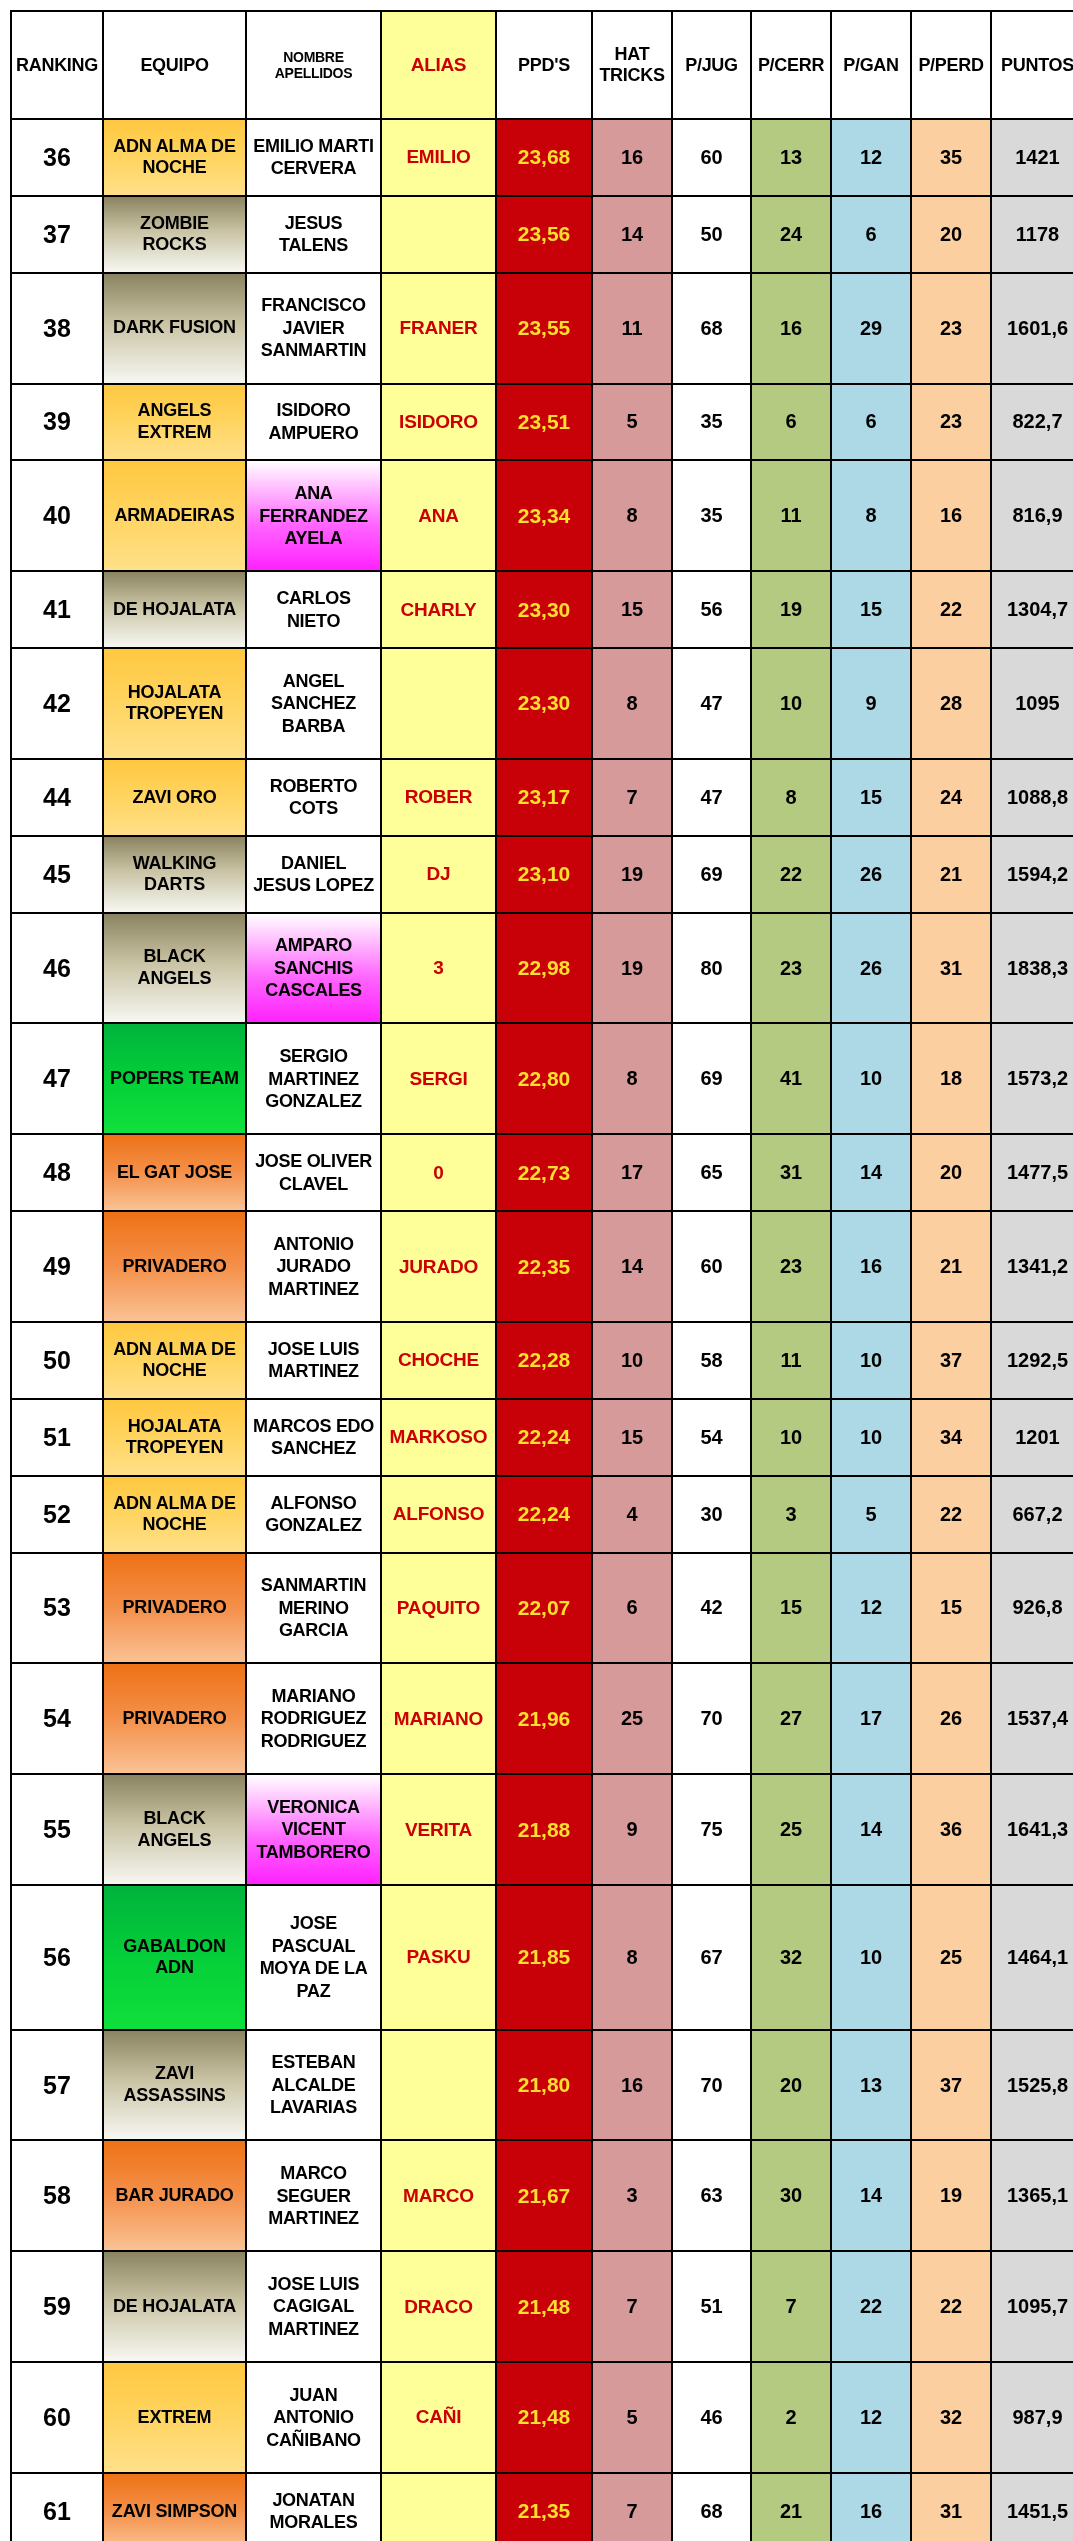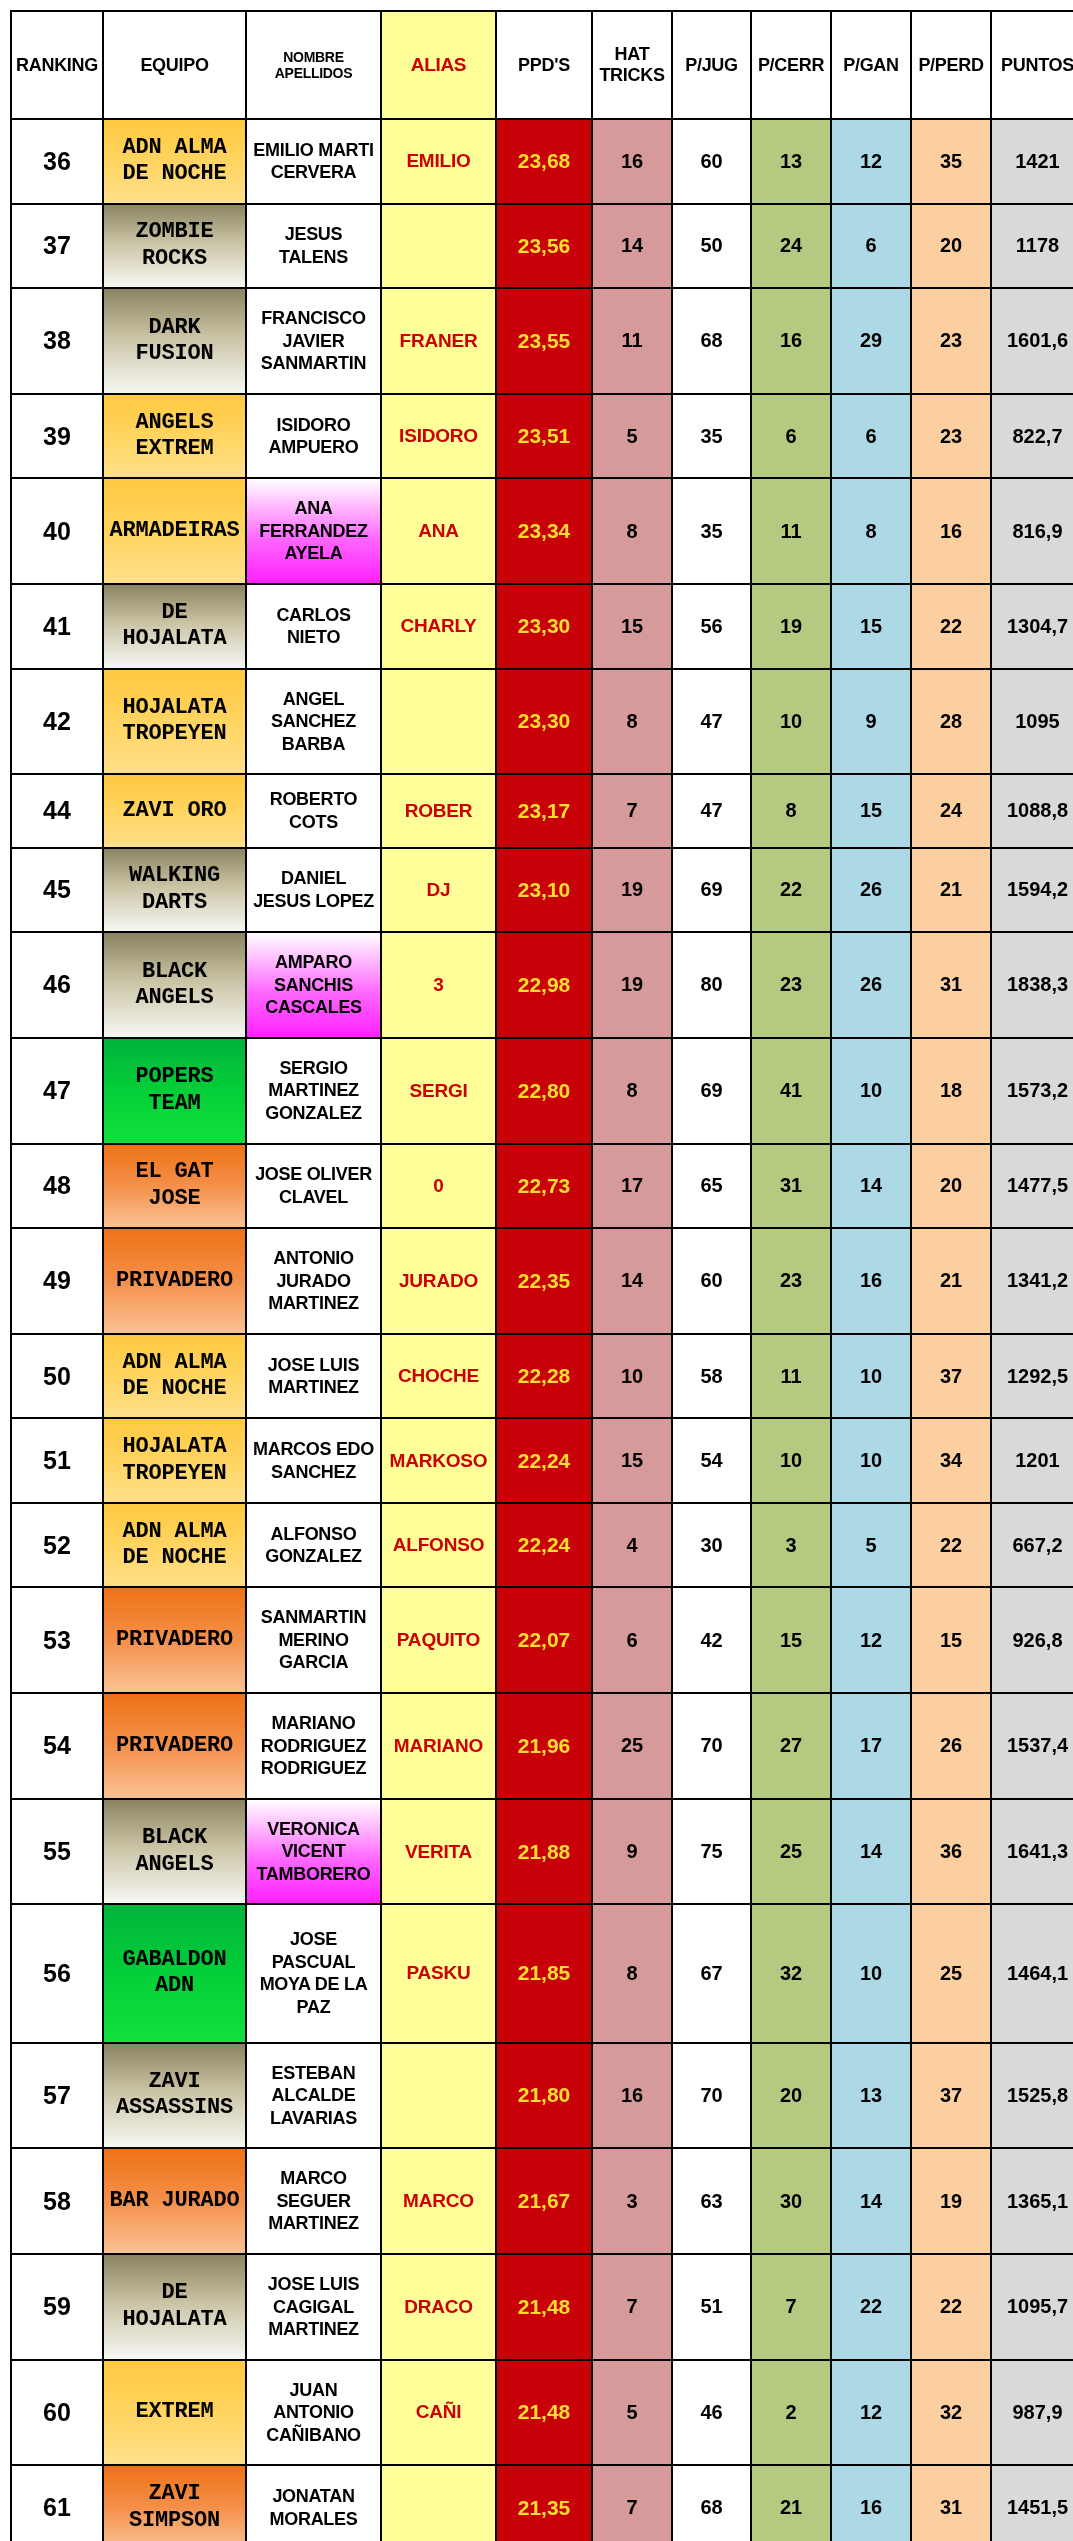--- a/index.html
+++ b/index.html
@@ -36,21 +36,21 @@
     line-height:1.15;
     height:108px;
   }
   thead th.alias-h{background:#ffff99;color:#cc0000;font-size:19px;}
   thead th.hat-h{font-size:18px;}
   thead th.small-h{font-size:14px;line-height:1.15;}
 
   tbody tr{height:initial;}
   tbody td{font-size:21px;}
   td.rankcell{background:#ffffff;color:#000;font-size:25px;font-weight:bold;}
-  td.teamcell{font-size:22px;line-height:1.2;letter-spacing:-0.2px;color:#000;font-family:Liberation Mono, monospace;}
+  td.teamcell{font-size:18px;line-height:1.2;letter-spacing:-0.2px;color:#000;}
   td.namecell{background:#ffffff;color:#000;font-size:18px;line-height:1.25;letter-spacing:-0.3px;}
   td.namecell.magenta{background:linear-gradient(180deg,#ffffff 0%,#ff66ff 58%,#ff22ff 100%);}
   td.aliascell{background:#ffff99;color:#cc0000;font-size:19px;letter-spacing:-0.2px;}
   td.ppdcell{background:#c80007;color:#ffde2e;font-size:21px;}
   td.hatcell{background:#d79a9a;color:#000;font-size:20px;}
   td.pjugcell{background:#ffffff;color:#000;font-size:20px;}
   td.pcerrcell{background:#b3ca80;color:#000;font-size:20px;}
   td.pgancell{background:#add9e6;color:#000;font-size:20px;}
   td.pperdcell{background:#fccfa0;color:#000;font-size:20px;}
   td.ptscell{background:#d9d9d9;color:#000;font-size:20px;}

